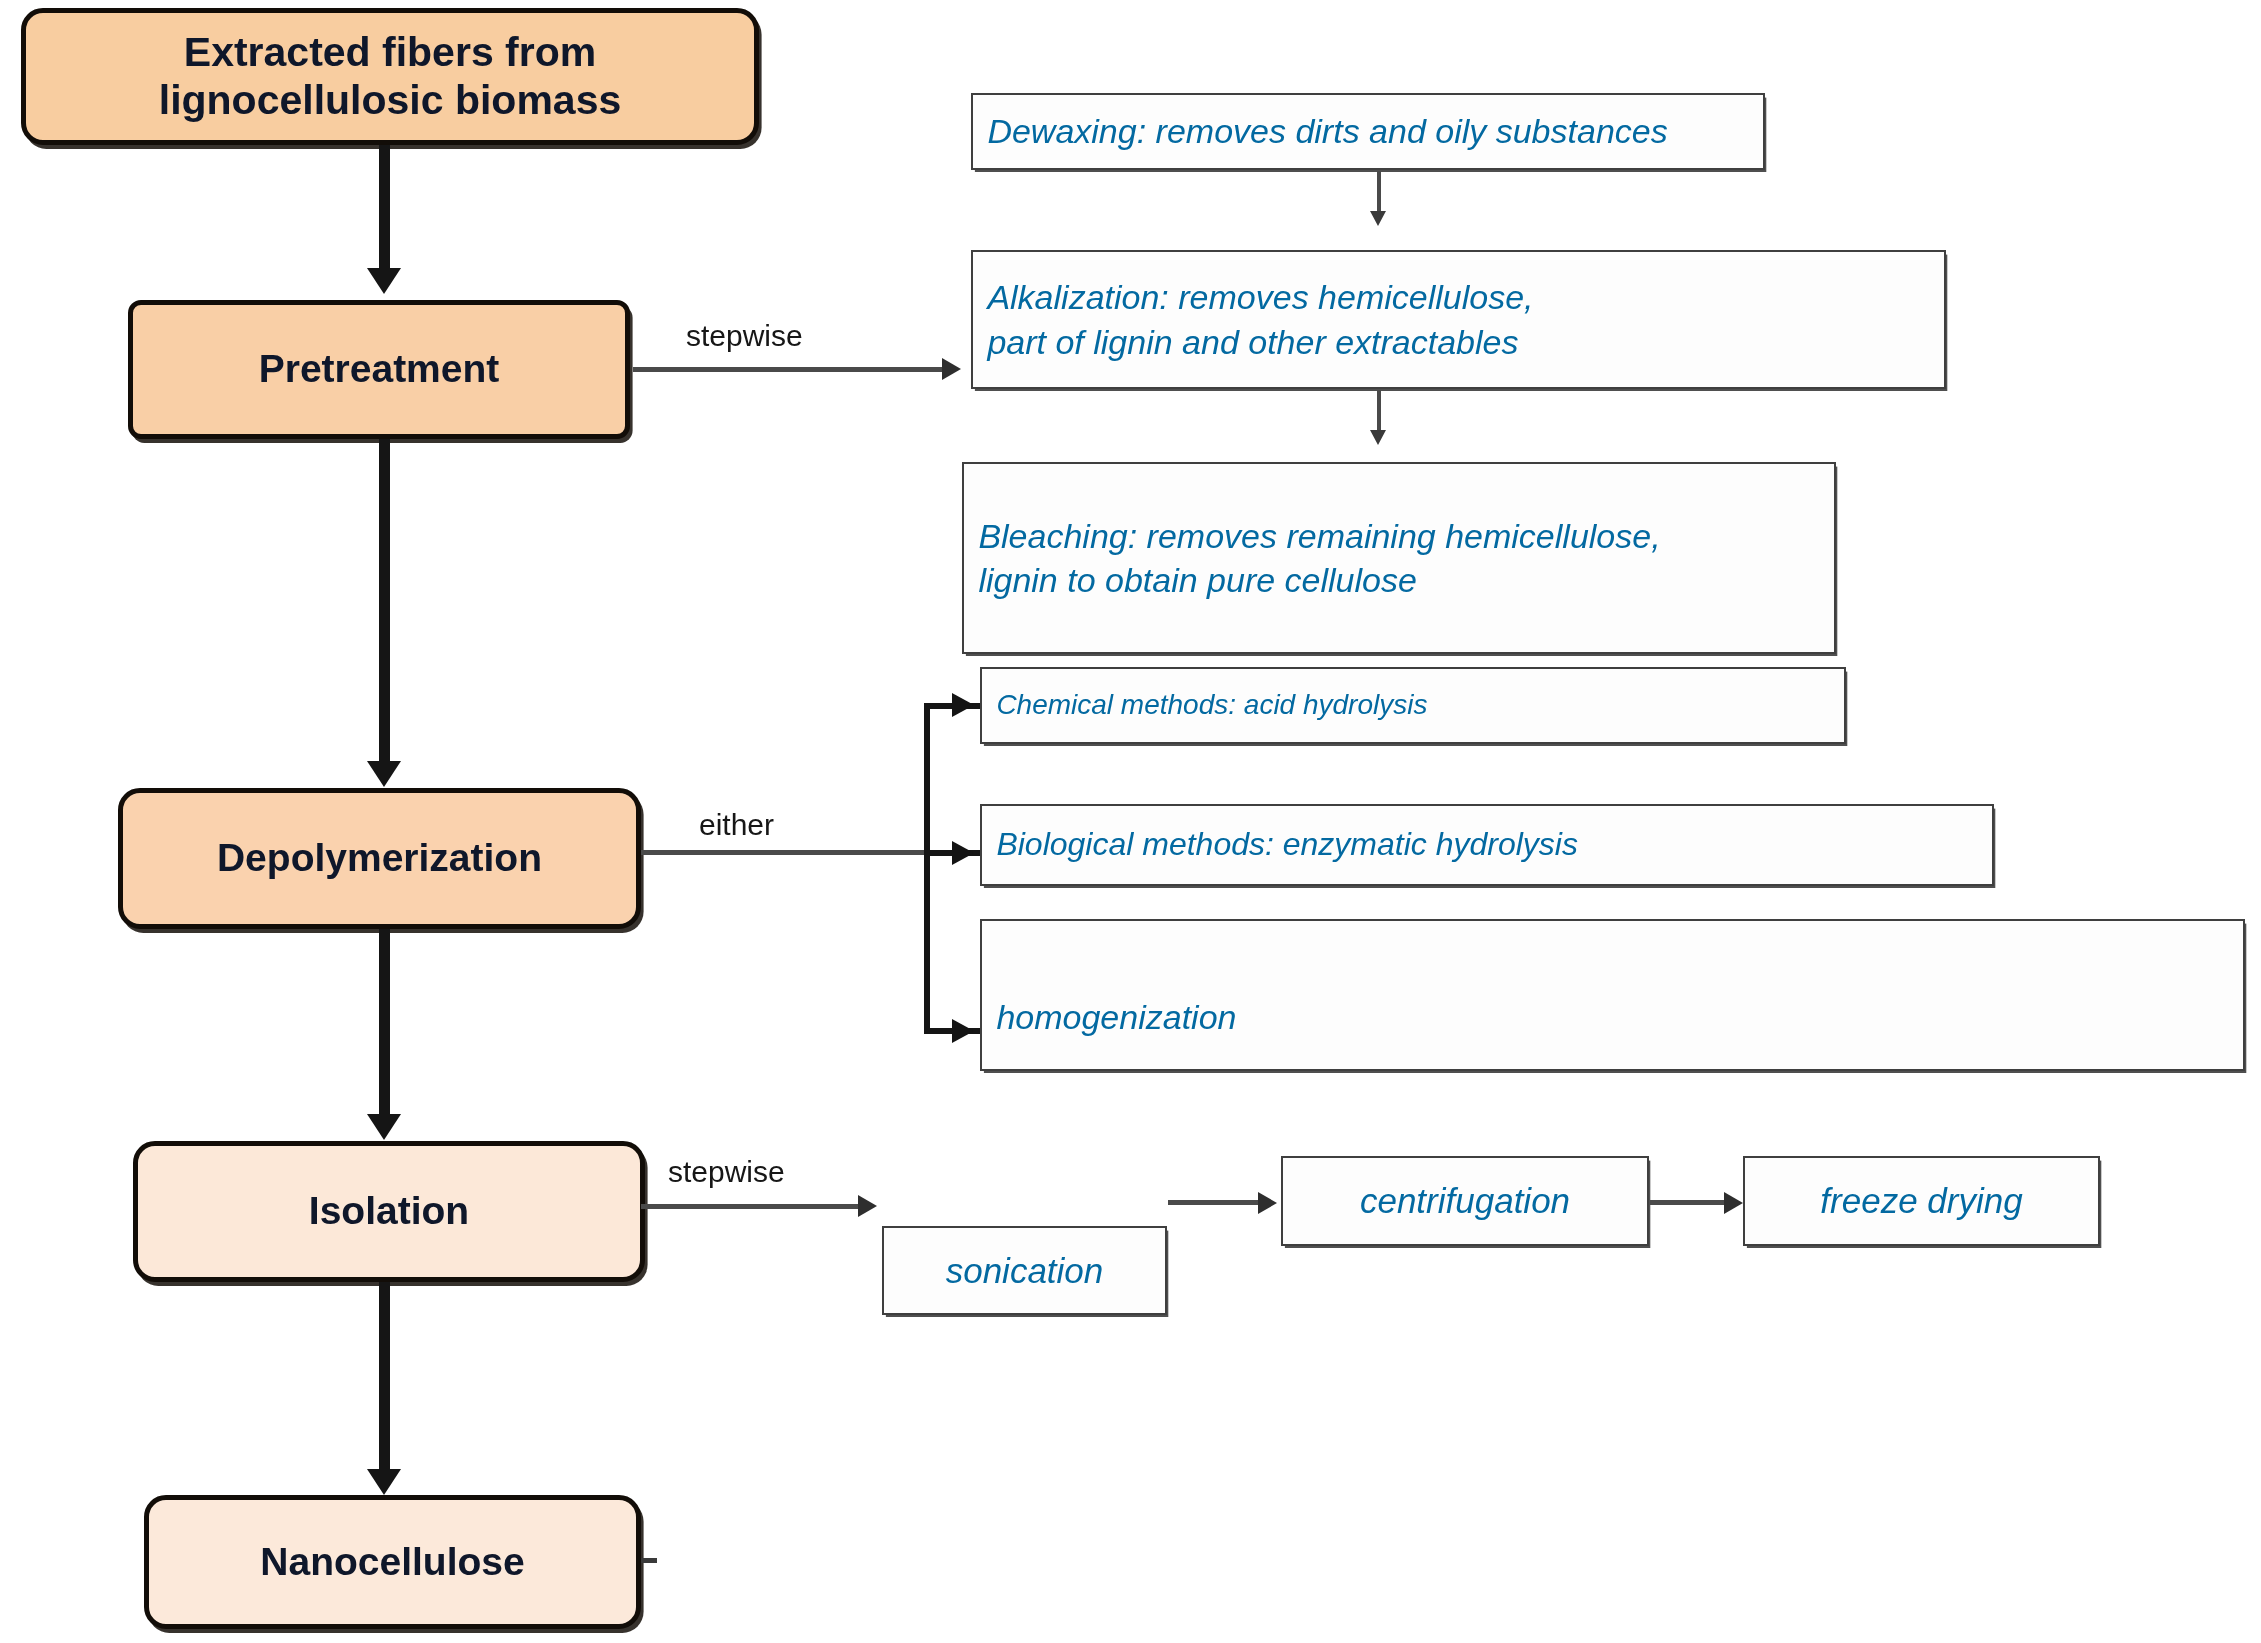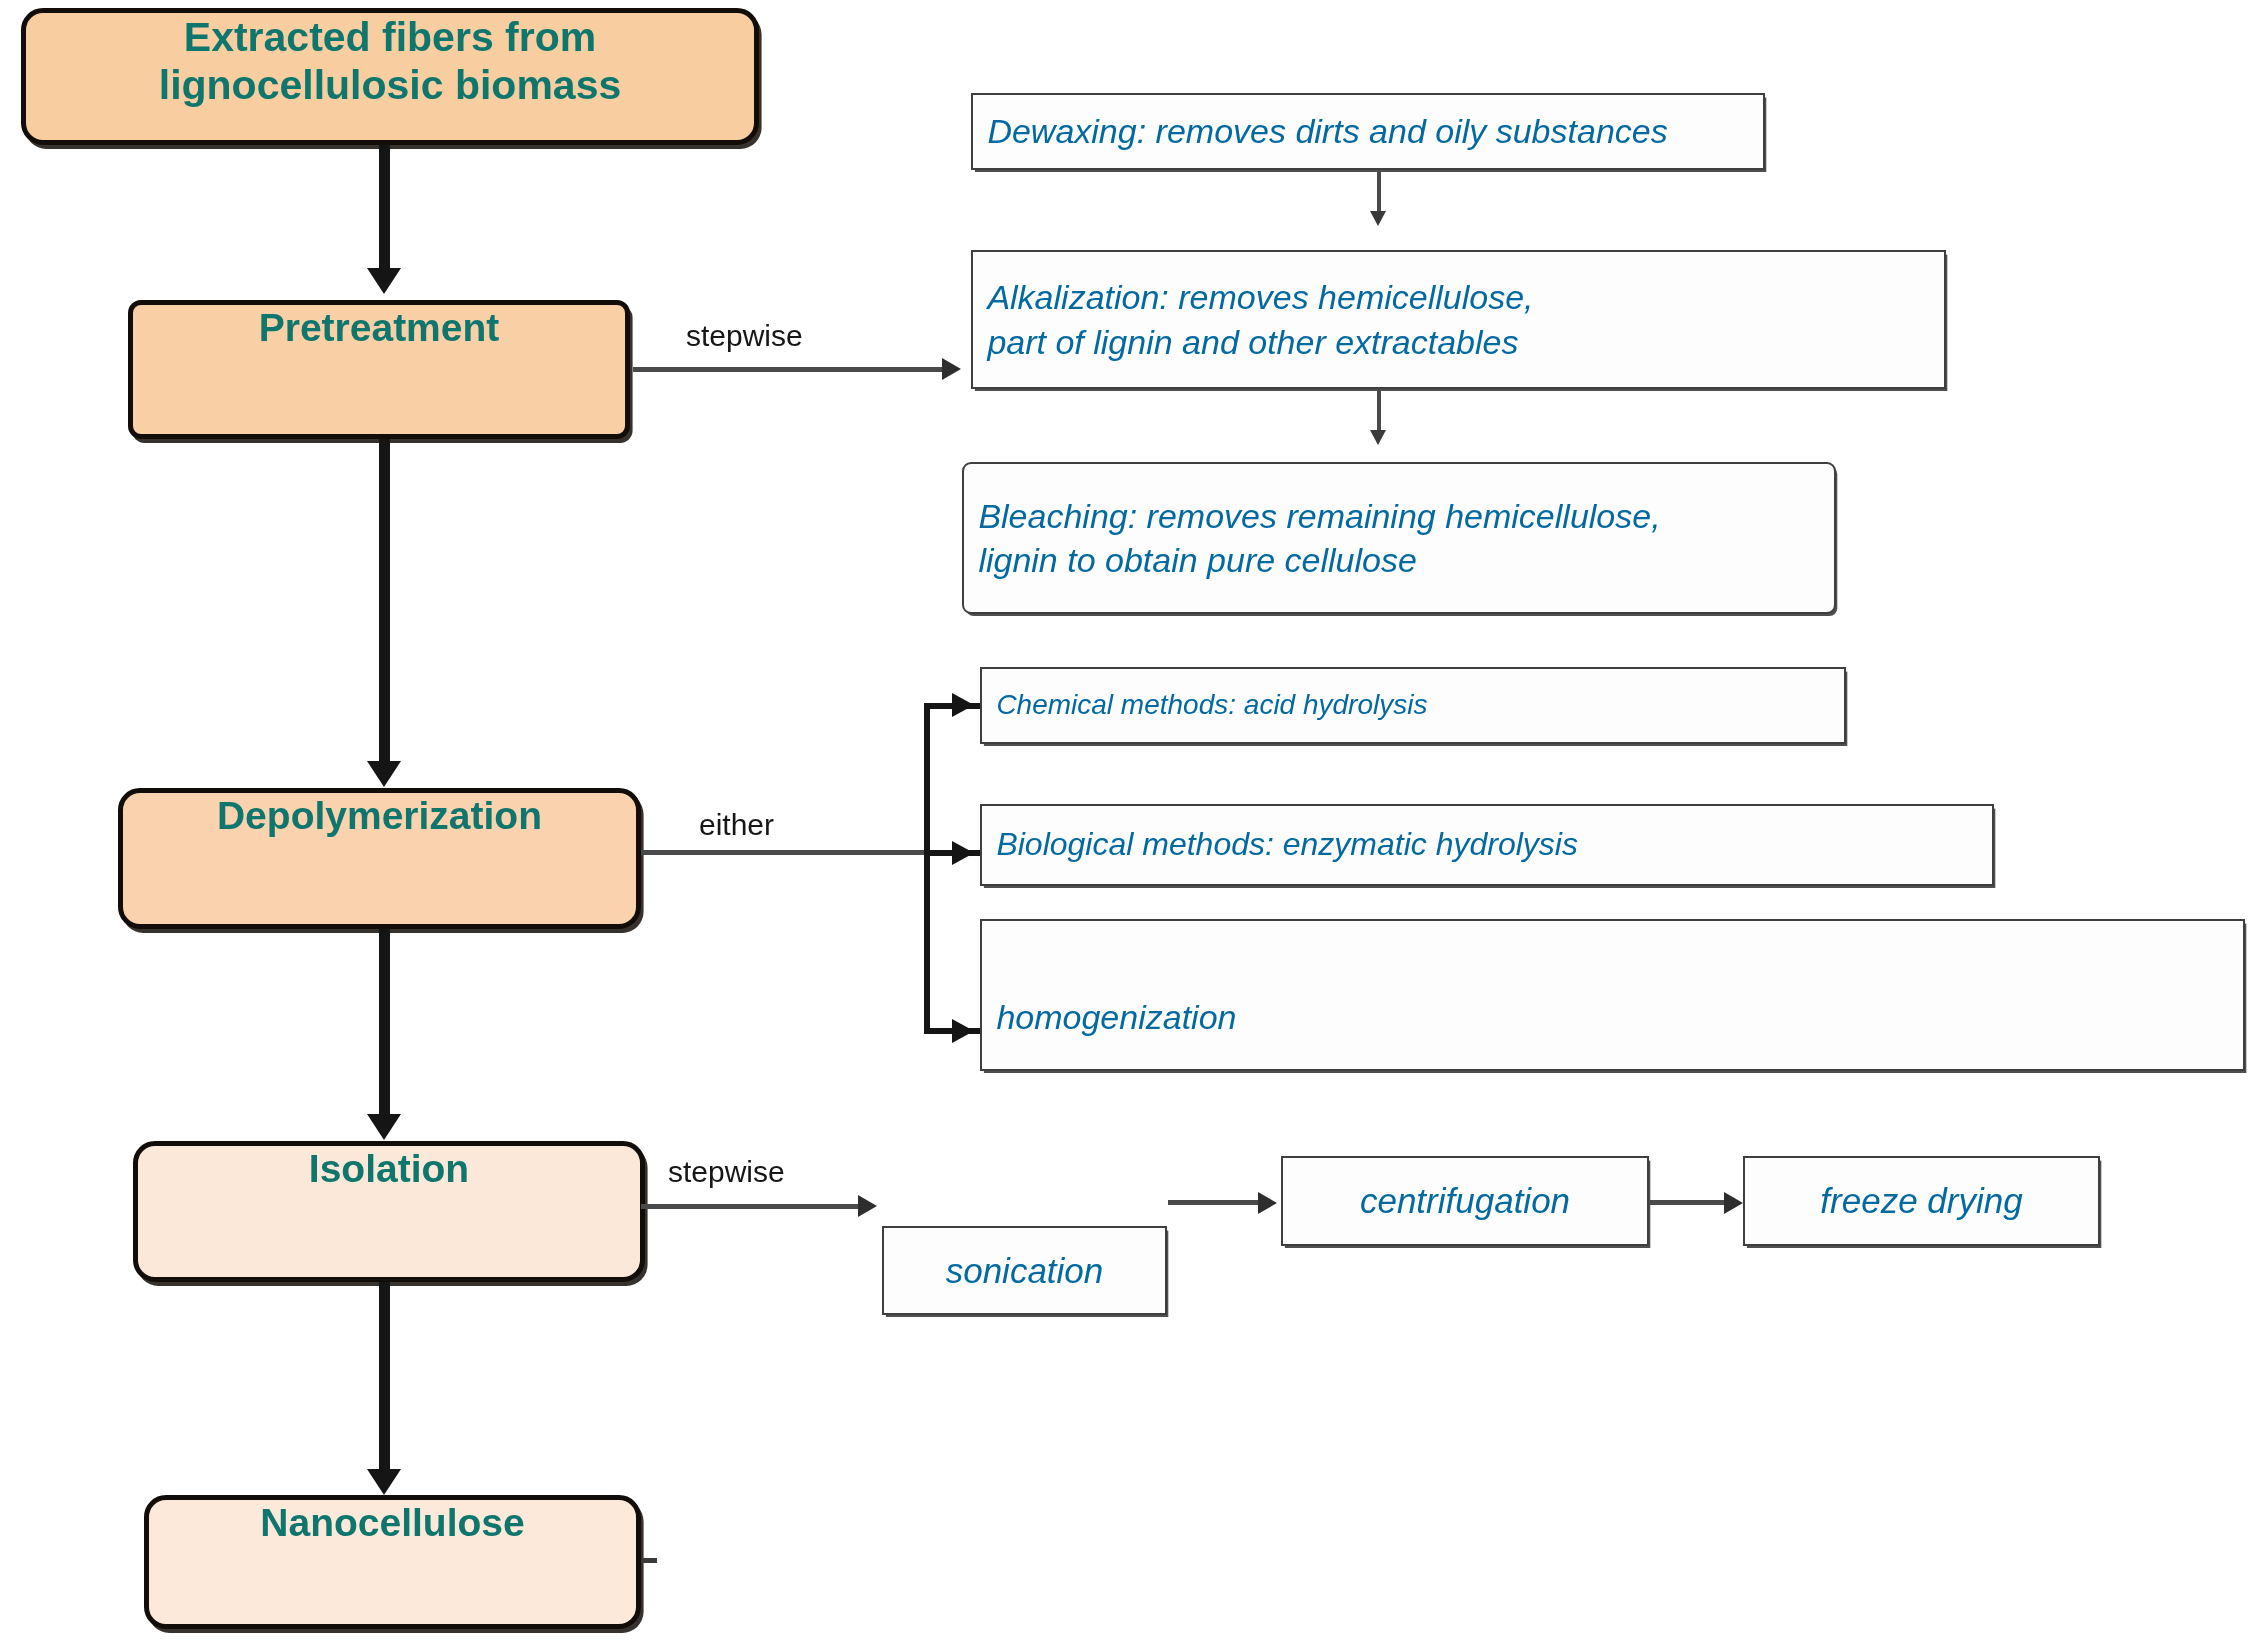--- a/index.html
+++ b/index.html
@@ -18,25 +18,25 @@
     overflow: hidden;
   }
 
   
   .proc {
     position: absolute;
     box-sizing: border-box;
     border: 5.9px solid #120d08;
     border-radius: 22px;
     display: flex;
-    align-items: flex-start;
+    align-items: center;
     justify-content: center;
     text-align: center;
     font-weight: bold;
-    color: #0f766e;
+    color: #0f172a;
     line-height: 1.18;
     box-shadow: 3.3px 4.6px 0 -0.7px rgba(20,14,8,0.85);
   }
 
   
   .rect {
     position: absolute;
     box-sizing: border-box;
     border: 2.6px solid #3f3f3f;
     background: #fdfdfd;
@@ -148,21 +148,21 @@
   <div class="rect" style="left:971px; top:250px; width:975px; height:139px; font-size:34px;">
     <span class="txt">
       <span>Alkalization: removes hemicellulose,</span><br>
       <span>part of lignin and other extractables</span>
     </span>
   </div>
 
   <div class="vline thin" style="left:1377px; top:390px; width:3.9px; height:47px;"></div>
   <div class="arrowdown sm" style="left:1370px; top:430px;"></div>
 
-  <div class="rect" style="left:962px; top:462px; width:874px; height:152px; font-size:34px;border-radius:9px;">
+  <div class="rect" style="left:962px; top:462px; width:874px; height:192px; font-size:34px;">
     <span class="txt">
       <span>Bleaching: removes remaining hemicellulose,</span><br>
       <span>lignin to obtain pure cellulose</span>
     </span>
   </div>
 
   <div class="hline thin" style="left:641px; top:850px; width:288px; height:4.6px;"></div>
   <div class="edgelabel" style="left:699px; top:808px; font-size:30px;">either</div>
 
   <div class="vline" style="left:924px; top:703px; width:5.9px; height:331px;"></div>

